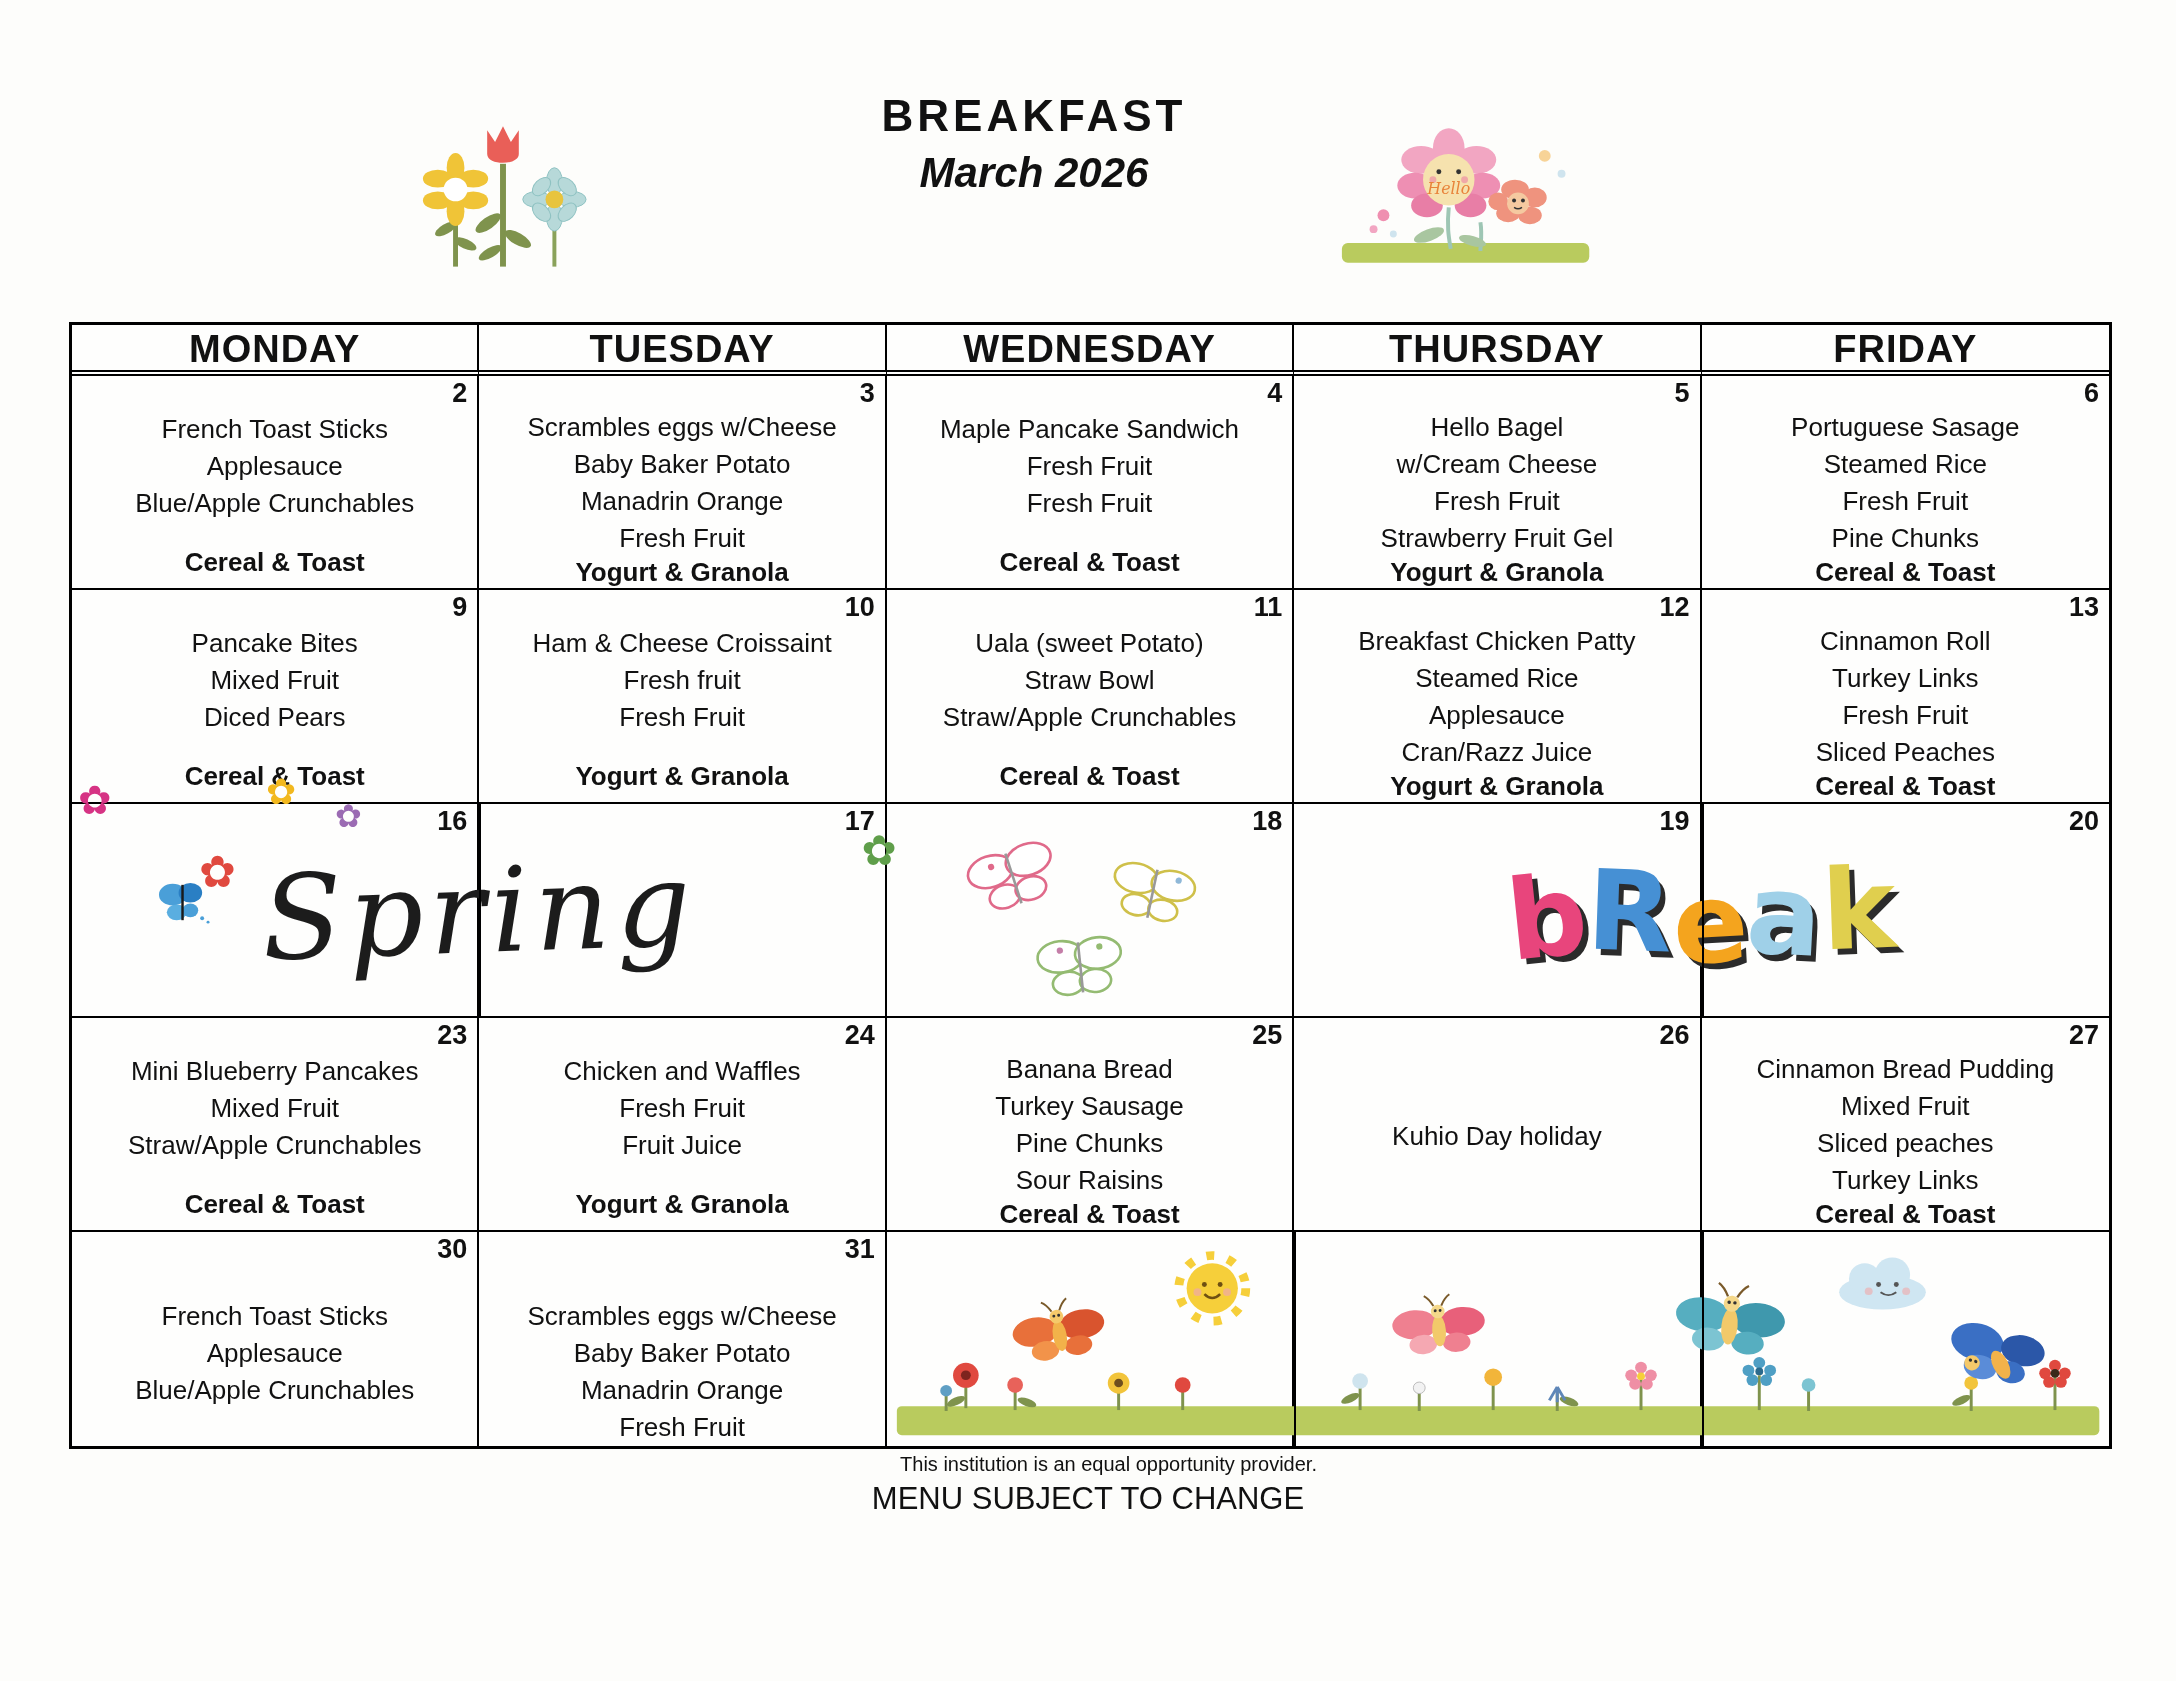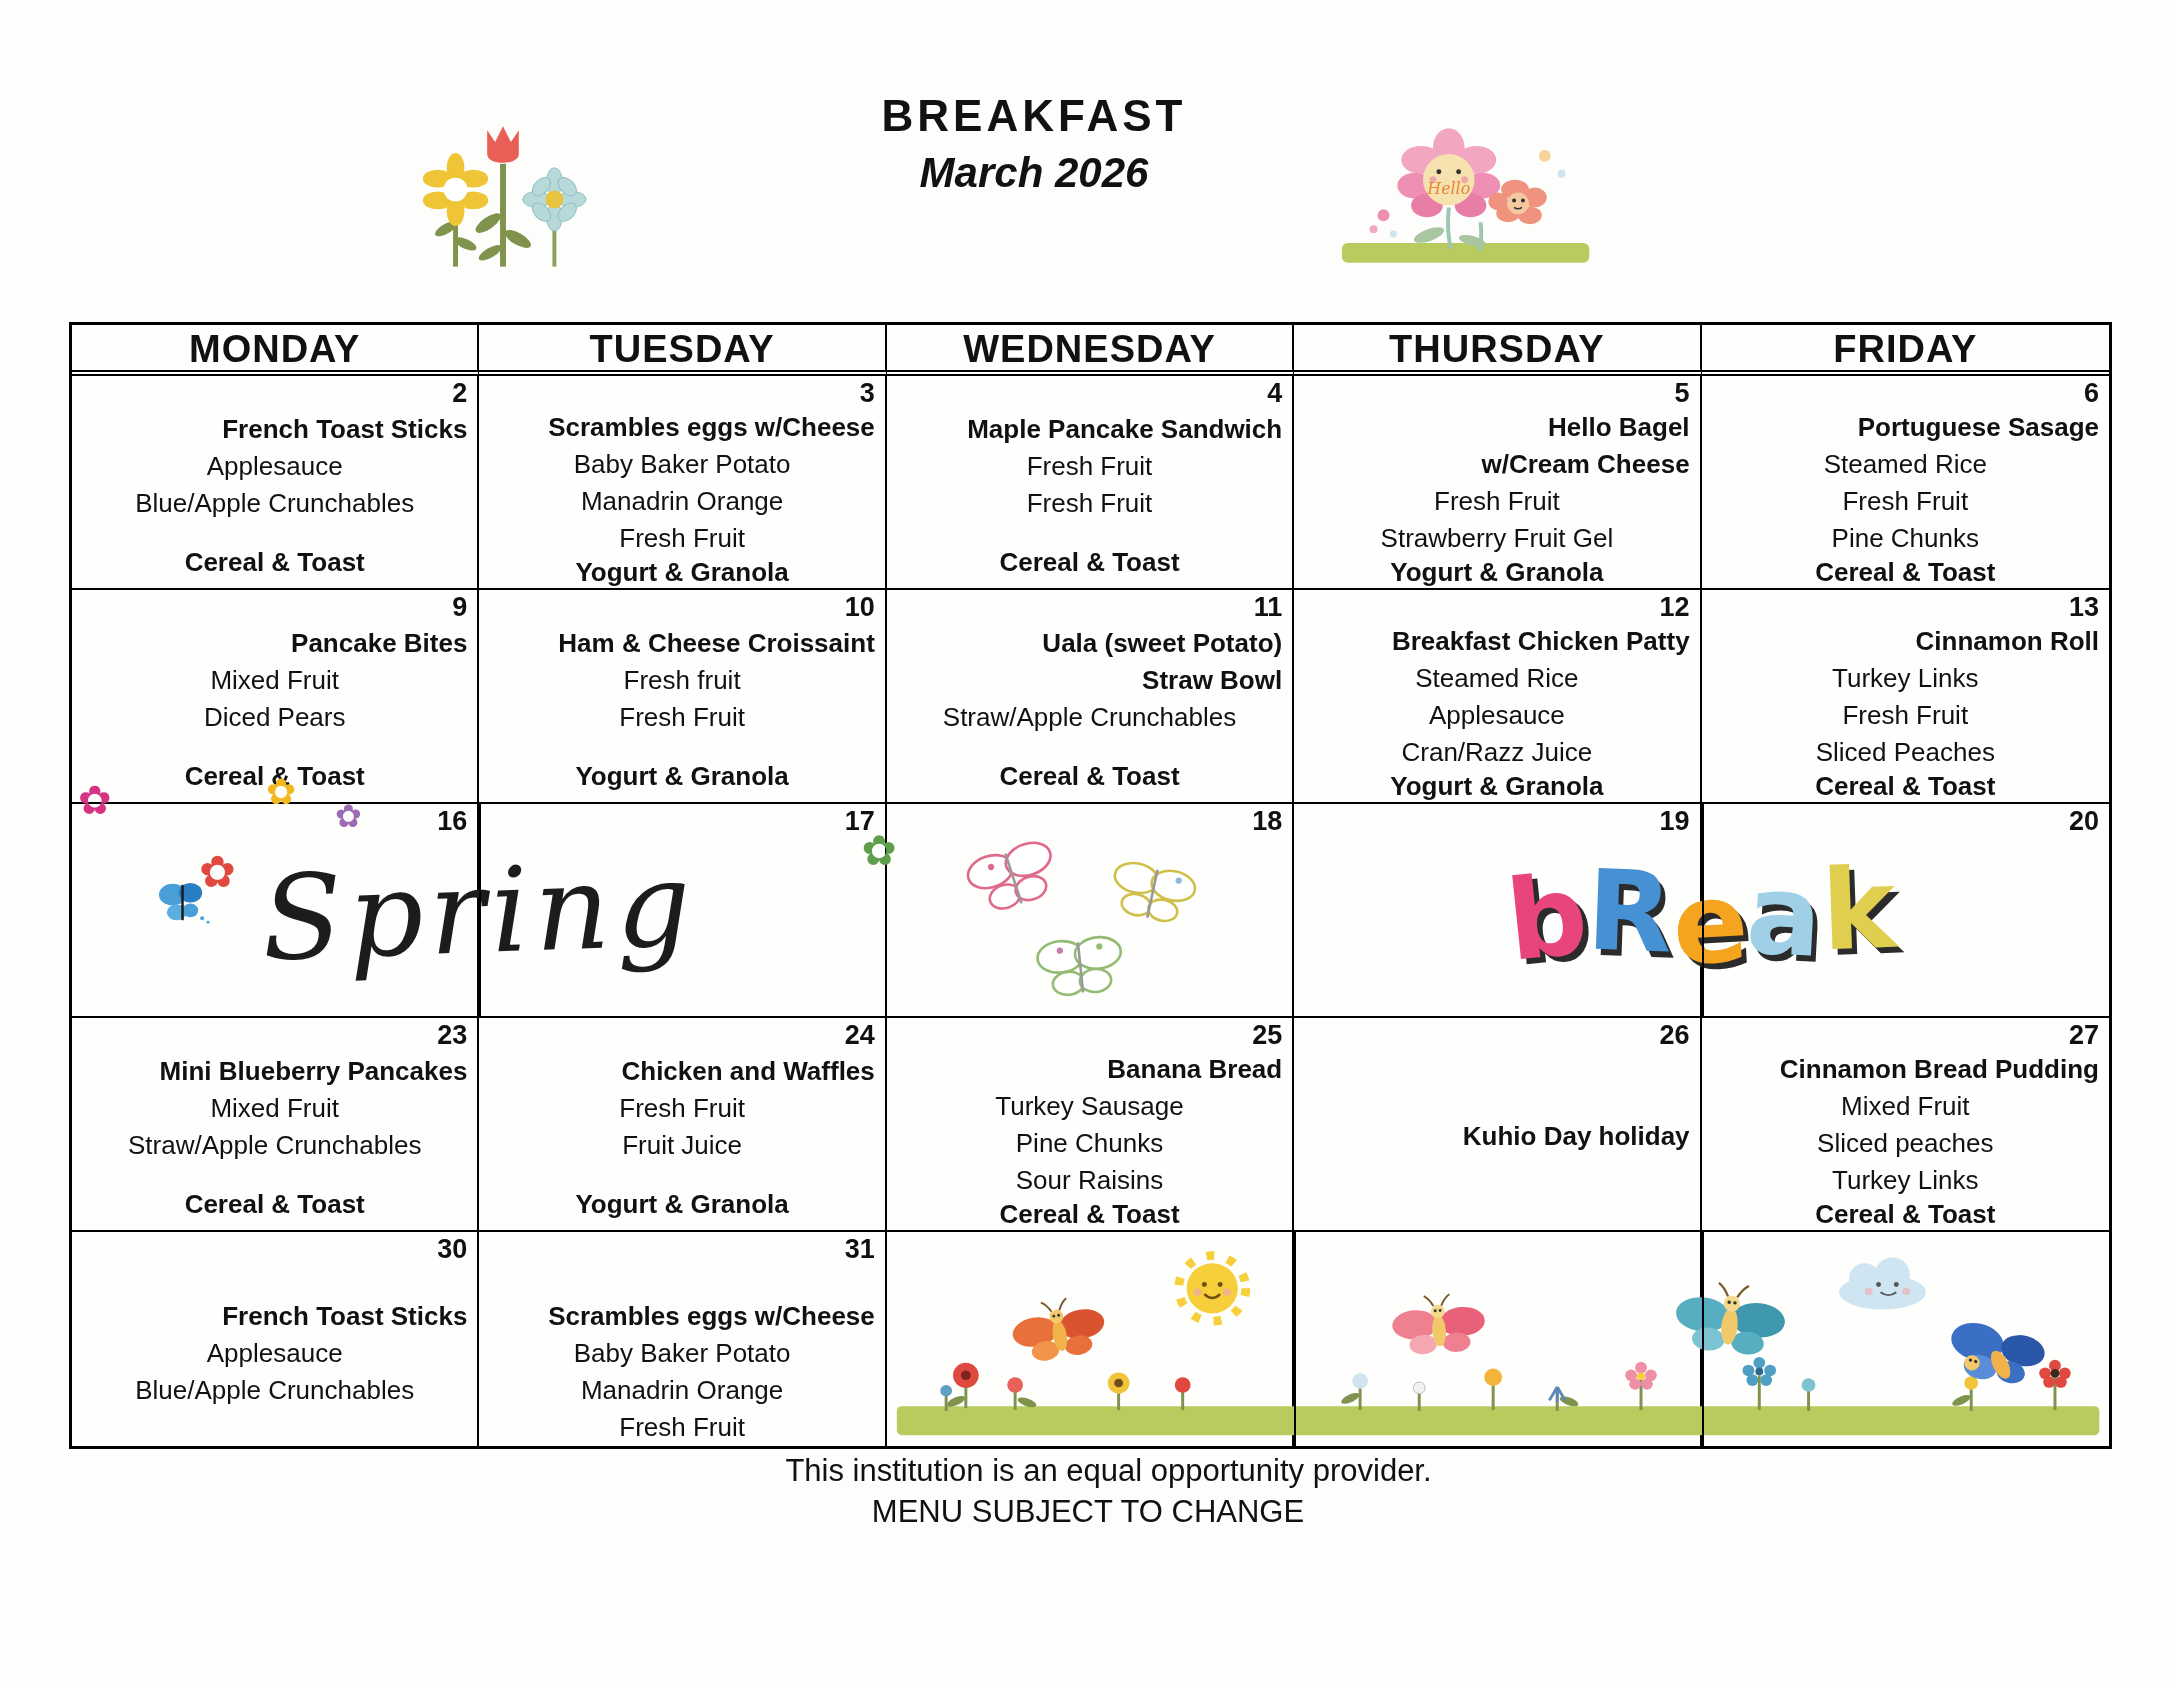--- a/index.html
+++ b/index.html
@@ -40,21 +40,21 @@
     border-bottom: 2px solid #000;
     display: flex; flex-direction: column;
     padding: 2px 10px 10px 10px;
     overflow: hidden;
   }
   .cell.last-col { border-right: none; }
   .cell.last-row { border-bottom: none; gap: 33px; }
   .cell-date { text-align: right; font-weight: 700; font-size: 27px; height: 33px; line-height: 31px; }
   .cell-top { text-align: center; }
   .cell-line { font-size: 26px; line-height: 1.42; }
-  .bold { font-weight: 700; text-align: right; }
+  .bold { font-weight: 400; }
   .cell-bottom { margin-top: auto; text-align: center; font-size: 26px; font-weight: 700; }
   .center-cell .cell-top { margin: auto 0; }
 
   
   .overlay { position: absolute; pointer-events: none; display: flex; align-items: center; justify-content: center; }
   .row3 { top: calc(51px + (100% - 51px) * 2 / 5); height: calc((100% - 51px) / 5); }
   .row5 { top: calc(51px + (100% - 51px) * 4 / 5); height: calc((100% - 51px) / 5); }
   .spring-overlay { left: 0; width: 40%; }
   .butterflies-overlay { left: 40%; width: 20%; }
   .break-overlay { left: 60%; width: 40%; }
@@ -85,21 +85,21 @@
   .bl0 { transform: rotate(-6deg) translateY(6px); }
   .bl1 { transform: rotate(2deg); }
   .bl2 { transform: rotate(-3deg) translateY(12px); }
   .bl3 { transform: rotate(3deg) translateY(4px); }
   .bl4 { transform: rotate(-2deg) translateY(-2px); }
 
   .garden-svg { width: 100%; height: 198px; margin-bottom: 6px; }
 
   
   .footer { position: absolute; top: 1453px; left: 0; width: 100%; text-align: center; }
-  .footer-line1 { font-size: 31px; margin-left: 41px; }
+  .footer-line1 { font-size: 20px; margin-left: 41px; }
   .footer-line2 { font-size: 31px; margin-top: 5px; }
 </style>
 </head>
 <body>
 
 <div class="page">
 
   <svg class="flowers-left" viewBox="0 0 175 165">
     <path d="M40 95 L40 160" stroke="#7f934d" stroke-width="5"></path>
     <ellipse cx="30" cy="122" rx="12" ry="5" fill="#7f934d" transform="rotate(-30 30 122)"></ellipse>

